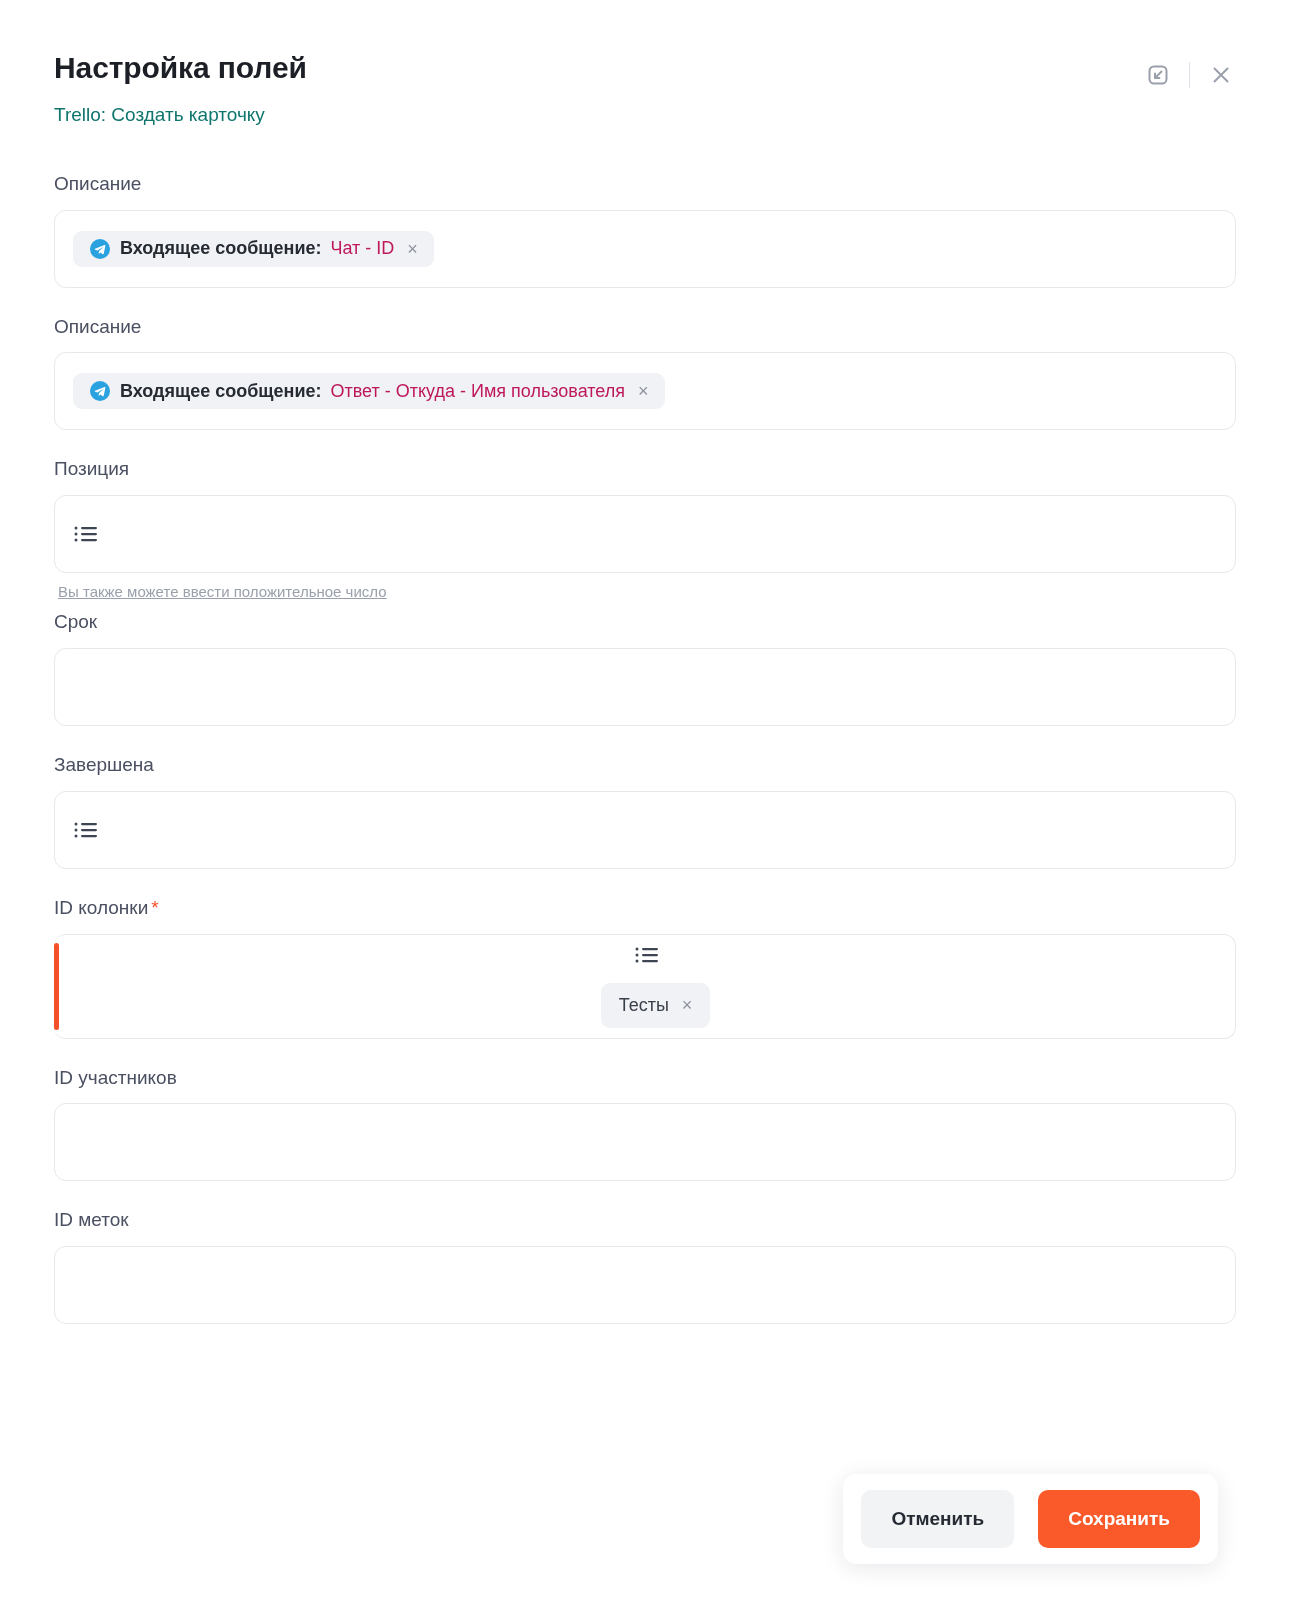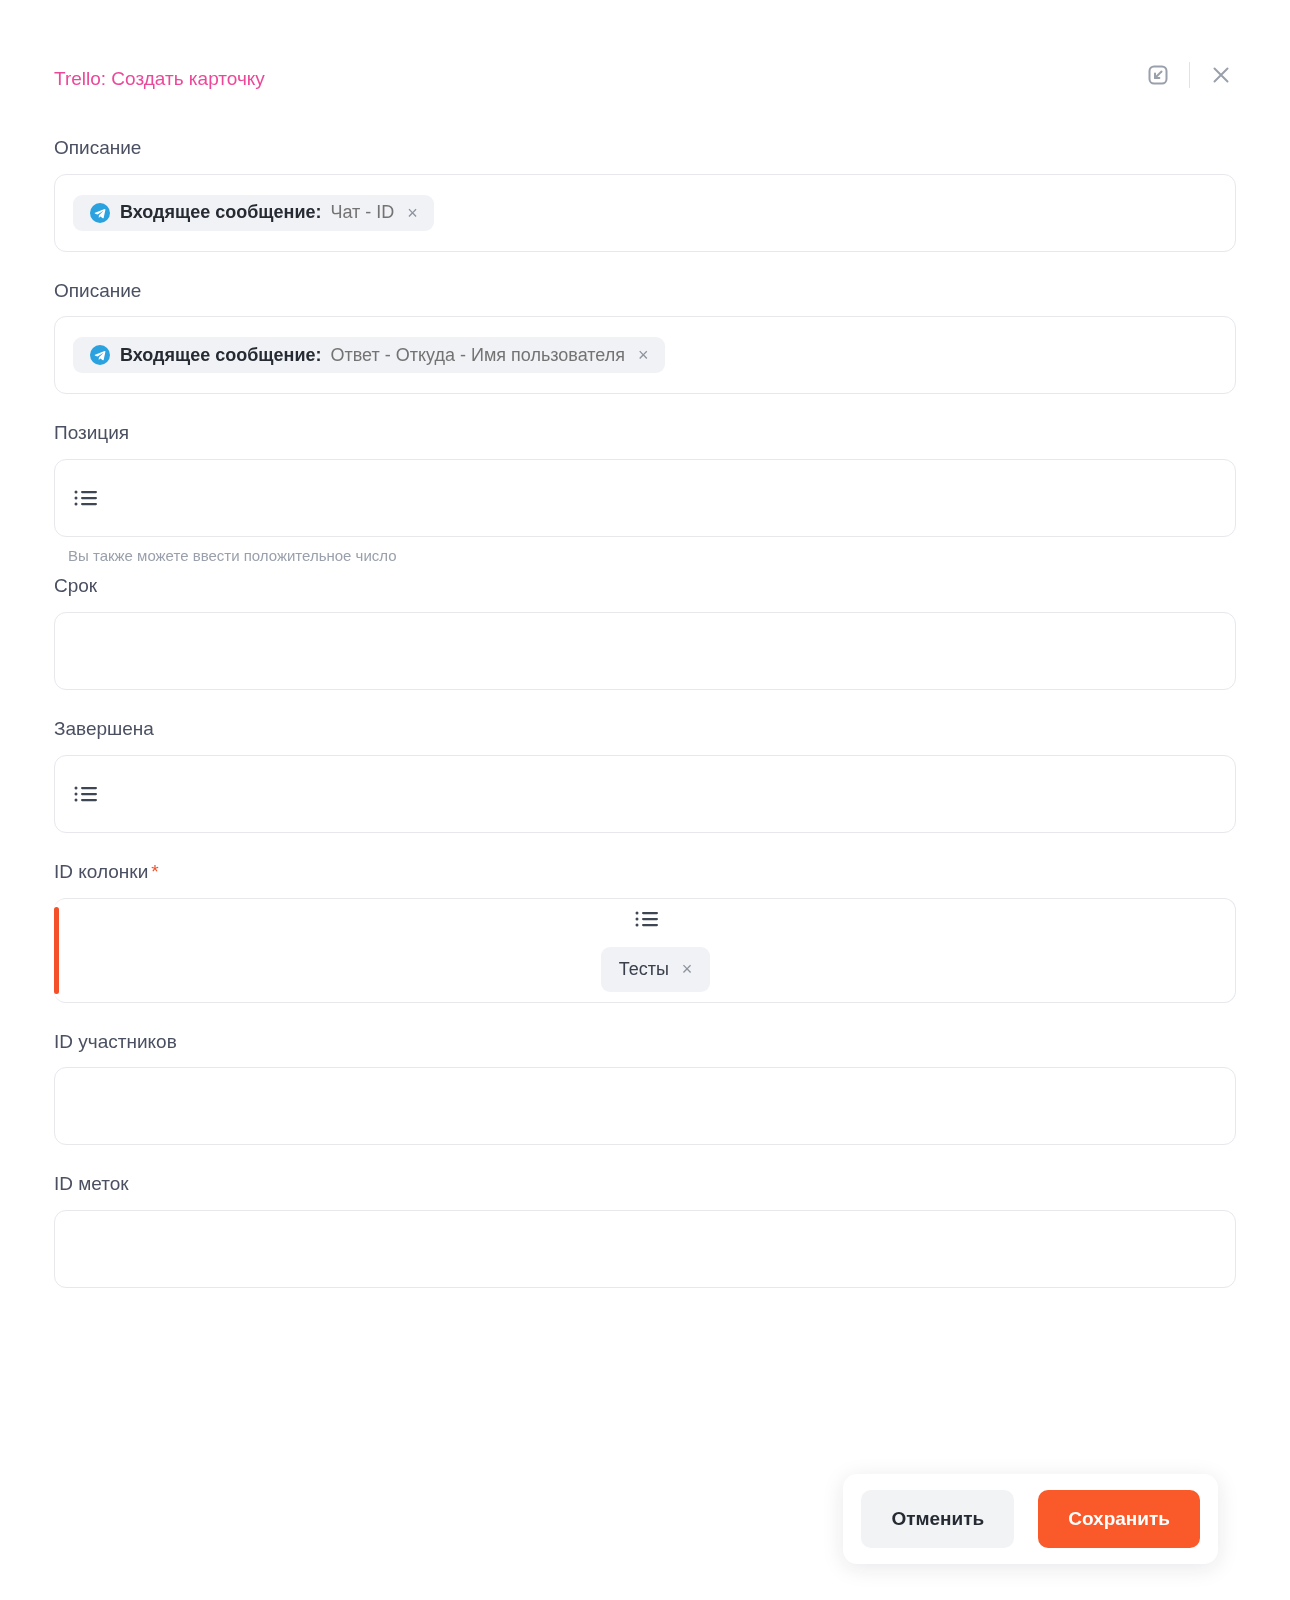--- a/index.html
+++ b/index.html
@@ -28,21 +28,21 @@
   .header-title {
     font-size: 30px;
     font-weight: bold;
     color: #1c2026;
     letter-spacing: -0.1px;
     line-height: 1.2;
   }
   .header-subtitle {
     margin-top: 18px;
     font-size: 19px;
-    color: #ec4899;
+    color: #0f766e;
     font-weight: normal;
     line-height: 1.2;
   }
   .header-actions {
     position: absolute;
     top: 58px;
     right: 52px;
     display: flex;
     align-items: center;
     gap: 14px;
@@ -108,22 +108,23 @@
     bottom: 8px;
     width: 5px;
     border-radius: 4px;
     background: #f4502a;
   }
 
   .helper-text {
     font-size: 15px;
     color: #9aa0ab;
     margin-top: 10px;
-    margin-left: 14px;
+    margin-left: 4px;
     line-height: 1.2;
+    text-decoration: underline;
   }
 
   
   .chip {
     display: inline-flex;
     align-items: center;
     gap: 9px;
     background: #f1f2f5;
     border-radius: 9px;
     padding: 7px 16px;
@@ -131,21 +132,21 @@
   }
   .chip-bold {
     font-size: 18px;
     font-weight: bold;
     color: #262b33;
     white-space: nowrap;
   }
   .chip-normal {
     font-size: 18px;
     font-weight: normal;
-    color: #737373;
+    color: #be185d;
     white-space: nowrap;
   }
   .chip-plain {
     font-size: 18px;
     color: #3a404b;
     white-space: nowrap;
   }
   .chip-x {
     font-size: 18px;
     color: #8d939e;
@@ -203,20 +204,21 @@
     color: #ffffff;
     font-weight: bold;
   }
 </style>
 </head>
 <body>
 
 <div class="modal">
 
   <div class="header">
+    <div class="header-title">Настройка полей</div>
     <div class="header-subtitle">Trello: Создать карточку</div>
 
     <div class="header-actions">
       <button class="icon-btn" aria-label="expand">
         <svg width="24" height="24" viewBox="0 0 24 24" fill="none">
           <rect x="3.5" y="3.5" width="17" height="17" rx="4.5" stroke="#9aa0ab" stroke-width="2"></rect>
           <path d="M15.5 8.5L9 15" stroke="#9aa0ab" stroke-width="2" stroke-linecap="round"></path>
           <path d="M9 10.6V15h4.4" stroke="#9aa0ab" stroke-width="2" stroke-linecap="round" stroke-linejoin="round"></path>
         </svg>
       </button>

